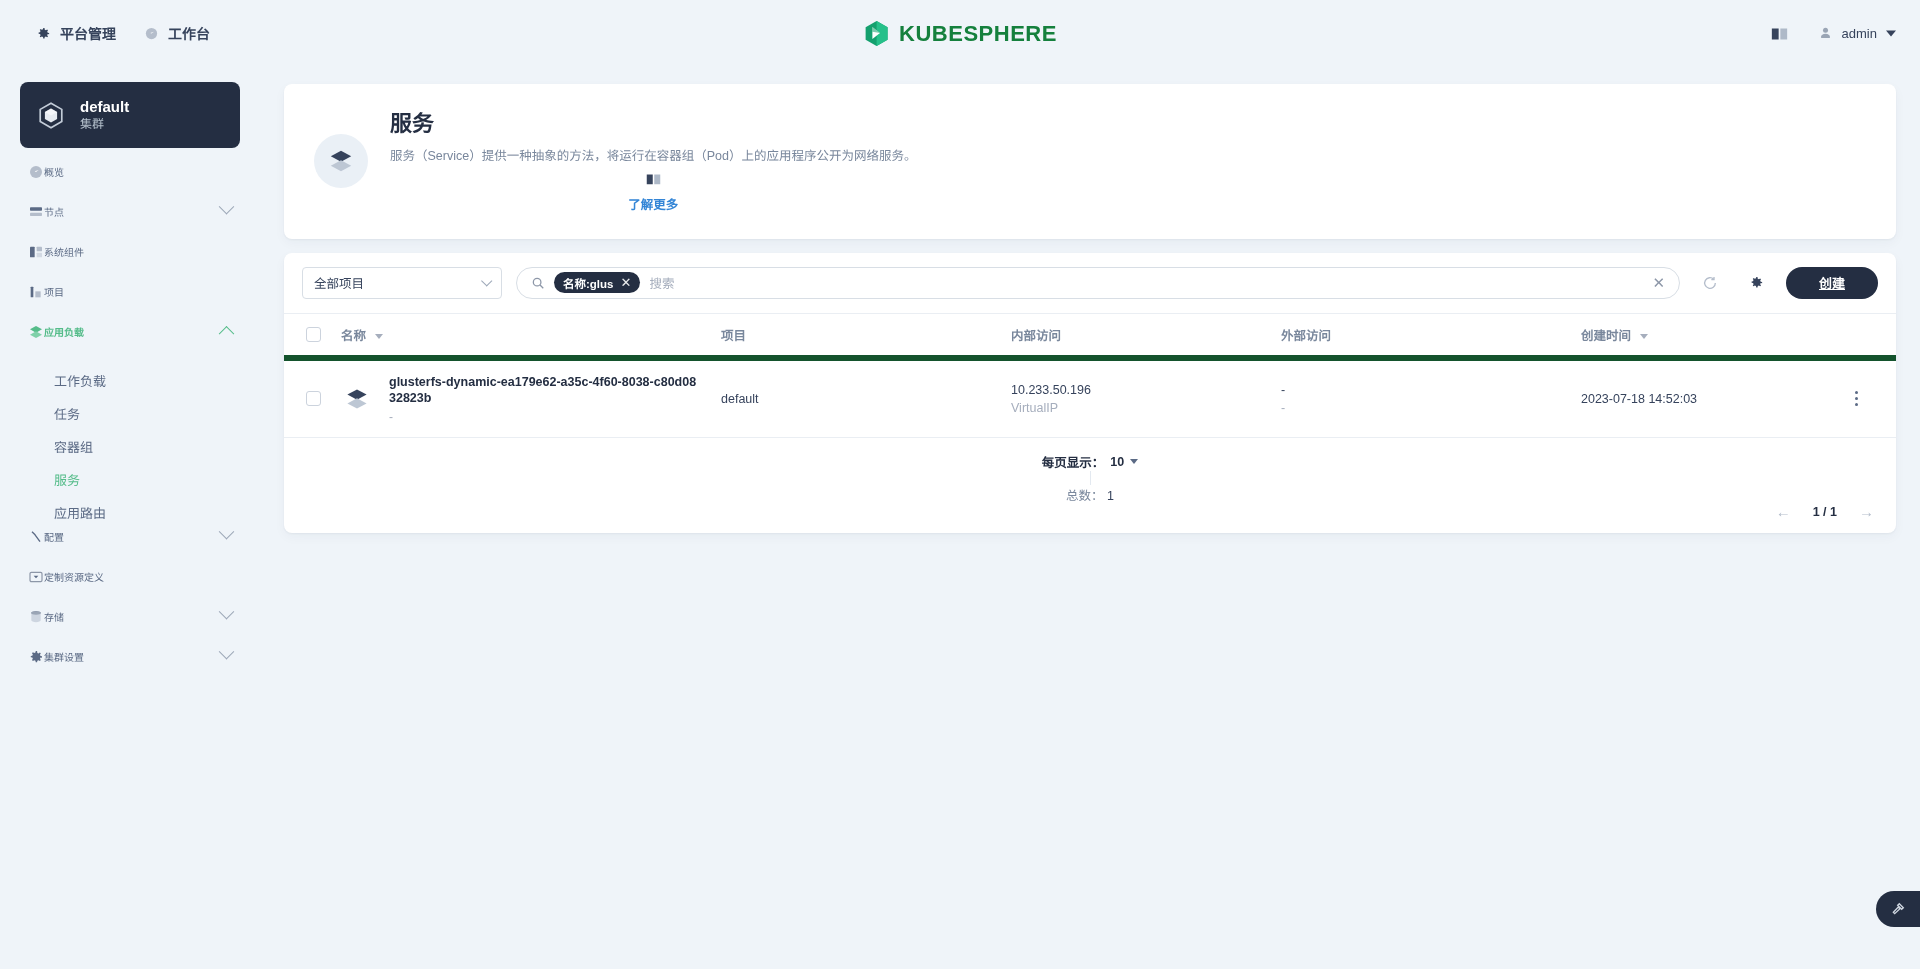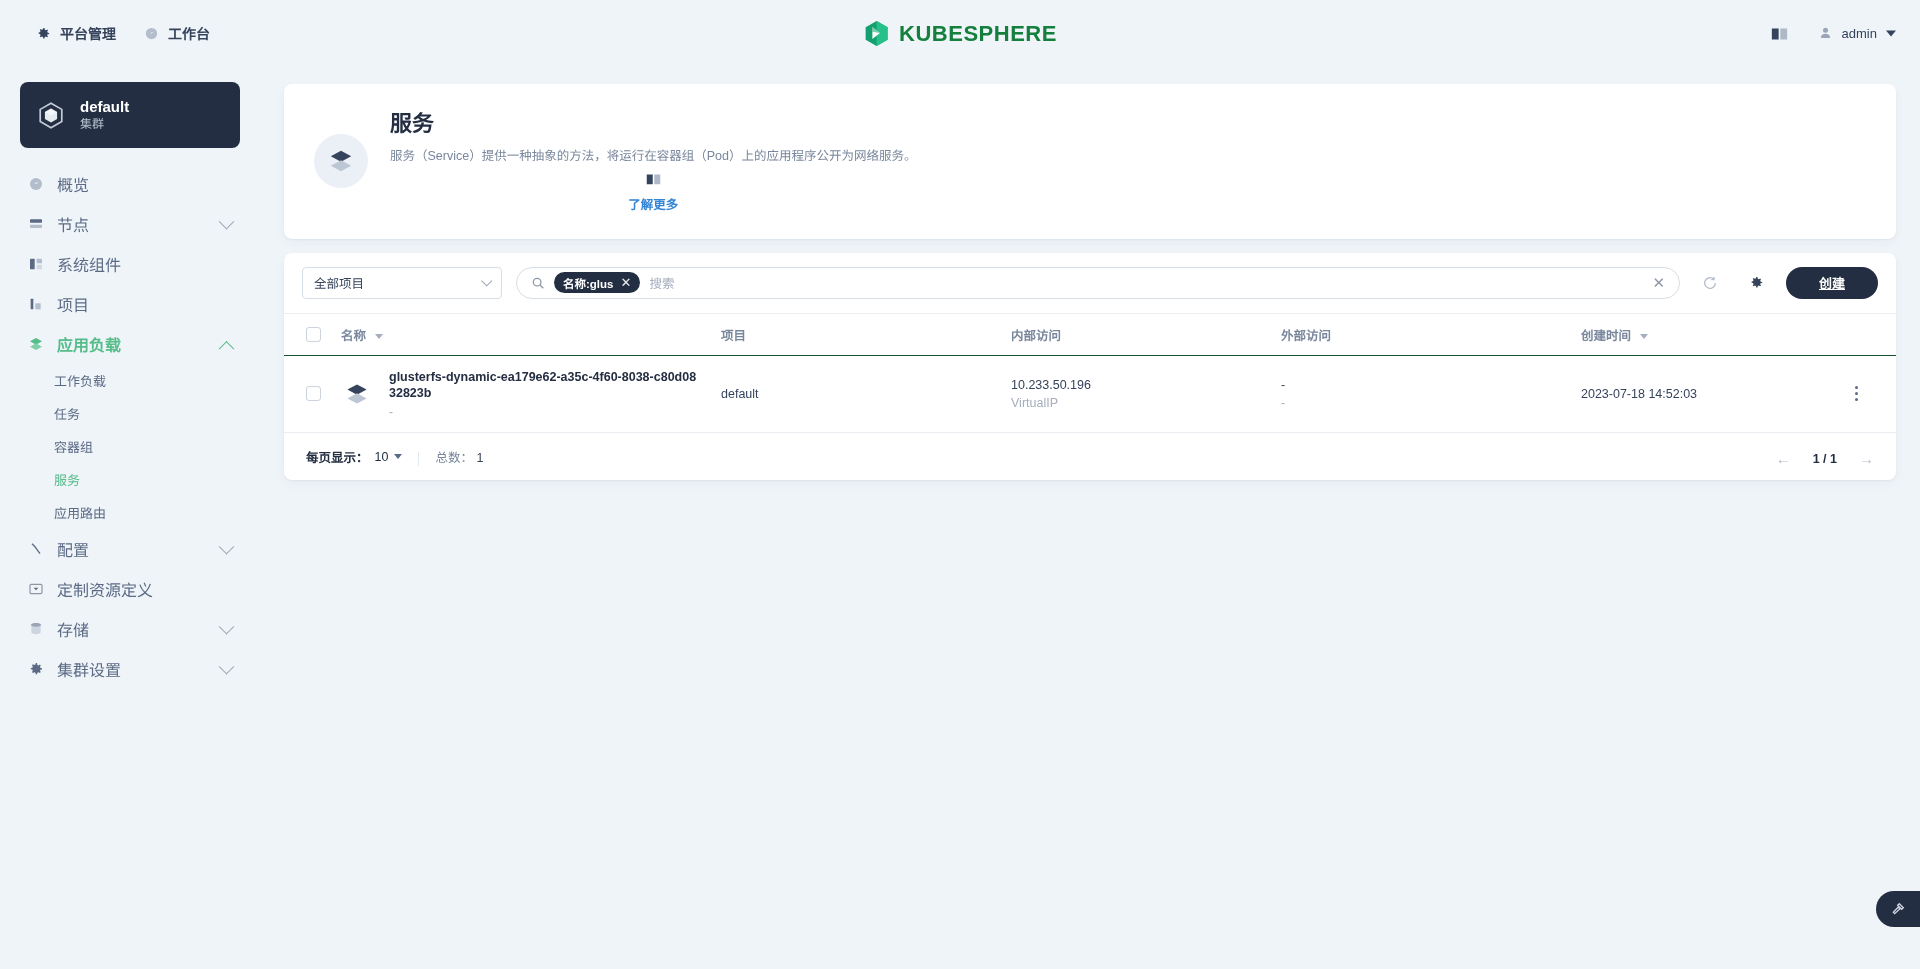--- a/index.html
+++ b/index.html
@@ -61,23 +61,23 @@
   .cluster-card {
     background: #242e42; border-radius: 8px;
     height: 66px; display: flex; align-items: center; gap: 14px;
     padding: 0 16px; cursor: pointer;
   }
   .cluster-name { color: #fff; font-size: 15px; font-weight: 700; line-height: 1.25; }
   .cluster-sub  { color: #b6c2cd; font-size: 12px; line-height: 1.35; }
 
   .menu { margin-top: 16px; }
   .menu-item {
-    display: flex; align-items: center; gap: 13px;
+    display: flex; align-items: flex-start; 
     height: 40px; padding: 0 8px; cursor: pointer;
-    font-size: 16px; color: #5b6a85; position: relative;
+    font-size: 10px; color: #5b6a85; position: relative;
   }
   .menu-item.active { color: #55bc8a; font-weight: 600; }
   .menu-item .chev {
     margin-left: auto; width: 11px; height: 11px;
     border-right: 1.8px solid #9ca7b8; border-bottom: 1.8px solid #9ca7b8;
     transform: rotate(45deg) translate(-2px,-2px);
   }
   .menu-item.active .chev {
     border-color: #55bc8a;
     transform: rotate(-135deg) translate(-3px,-3px);
@@ -156,21 +156,21 @@
     background: #242e42; color: #fff; border: none;
     font-size: 13px; font-weight: 600; cursor: pointer;
     font-family: inherit; padding: 0 22px; text-decoration: underline;
   }
 
   
   table { width: 100%; border-collapse: collapse; }
   thead th {
     text-align: left; font-size: 12.5px; font-weight: 600;
     color: #79879c; padding: 11px 10px; border-top: 1px solid #eaeef3;
-    border-bottom: 1px solid #14532d; white-space: nowrap;
+    border-bottom: 6px solid #14532d; white-space: nowrap;
   }
   tbody td {
     padding: 13px 10px; font-size: 12.5px; color: #36435c;
     border-bottom: 1px solid #eaeef3; vertical-align: middle;
   }
   .col-check { width: 46px; padding-left: 22px !important; }
   .cbox {
     width: 15px; height: 15px; border: 1px solid #ccd3dd;
     border-radius: 3px; background: #fff; cursor: pointer; display: block;
   }
@@ -189,26 +189,26 @@
   .two-line .l1 { color: #36435c; }
   .two-line .l2 { color: #a6aebd; margin-top: 4px; }
   .dots {
     display: flex; flex-direction: column; gap: 3px;
     align-items: center; cursor: pointer; width: 20px;
   }
   .dots i { width: 3px; height: 3px; border-radius: 50%; background: #5b6a85; display:block; }
 
   
   .pagination {
-    display: flex; align-items: flex-end;
-    padding: 14px 22px; font-size: 12.5px; color: #79879c;
+    display: flex; align-items: center;
+    padding: 14px 22px; font-size: 12.5px; color: #79879c; flex-direction: column;
   }
   .per-page { display: flex; align-items: center; gap: 6px; cursor: pointer; }
   .per-page b { color: #242e42; }
-  .per-page .num { color: #242e42; font-weight: 400; }
+  .per-page .num { color: #242e42; font-weight: 700; }
   .pg-caret {
     width: 0; height: 0; border-left: 4px solid transparent;
     border-right: 4px solid transparent; border-top: 5px solid #5b6a85;
   }
   .divider-v { width: 1px; height: 14px; background: #e3e9f0; margin: 0 16px; }
   .total { color: #79879c; }
   .total .num { color: #36435c; }
   .pager { margin-left: auto; display: flex; align-items: center; gap: 22px; }
   .arrow-btn {
     font-size: 15px; color: #b4bdcb; cursor: pointer;

